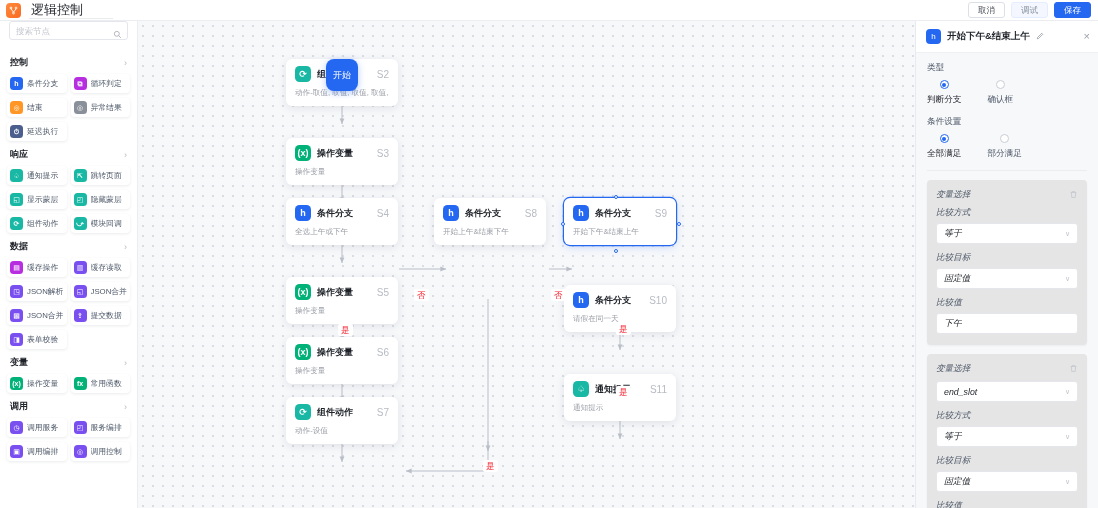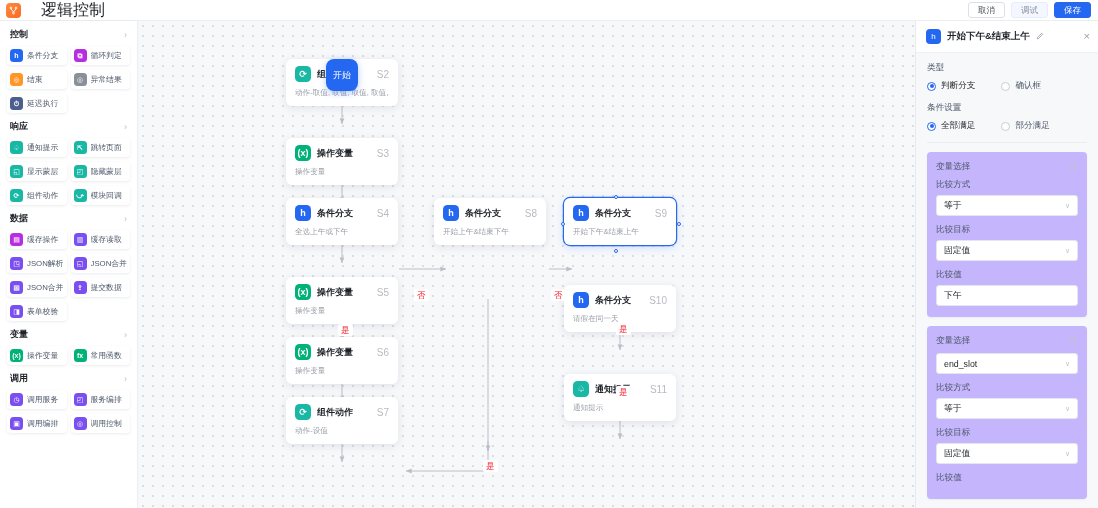--- a/index.html
+++ b/index.html
@@ -14,21 +14,21 @@
   .topbar {
     height: 21px; min-height: 21px; background: #ffffff; display: flex;
     align-items: center; border-bottom: 1px solid #ebedf0; position: relative; z-index: 30;
   }
   .logo-box {
     width: 15px; height: 15px; margin-left: 6px; border-radius: 4px;
     background: linear-gradient(135deg,#ff8a3d,#f96a21);
     display: flex; align-items: center; justify-content: center; color: #fff; font-size: 8px;
   }
   .doc-title {
-    margin-left: 18px; font-size: 16px; color: #1f2329; font-weight: 500;
+    margin-left: 8px; font-size: 13px; color: #1f2329; font-weight: 500;
     border-bottom: 1px solid #e8eaed; padding: 2px 30px 2px 2px; line-height: 1;
   }
   .topbar-actions { margin-left: auto; display: flex; align-items: center; gap: 6px; padding-right: 7px; }
   .btn {
     font-size: 8.5px; border-radius: 3px; padding: 3px 9px; cursor: pointer;
     line-height: 1; white-space: nowrap; border: 1px solid transparent;
   }
   .btn-default { background: #fff; border-color: #dcdfe6; color: #4a5058; }
   .btn-ghost { background: #f4f7ff; border-color: #e4ecff; color: #86909c; }
   .btn-primary { background: #2468f2; color: #fff; border-color: #2468f2; }
@@ -129,33 +129,34 @@
   .rp-head .rico {
     width: 15px; height: 15px; min-width: 15px; border-radius: 4px; background: #2468f2;
     color: #fff; font-size: 8px; display: flex; align-items: center; justify-content: center;
   }
   .rp-head .rtitle { font-size: 9.5px; color: #1f2329; font-weight: 600; }
   .rp-head .pen { font-size: 8.5px; color: #8a8f99; cursor: pointer; }
   .rp-head .x { margin-left: auto; font-size: 11px; color: #9ca0a8; cursor: pointer; line-height: 1; }
   .rp-body { flex: 1; overflow: hidden; padding: 9px 11px 10px 11px; }
   .flabel { font-size: 8.6px; color: #4e5969; margin-bottom: 6px; }
   .radio-row { display: flex; align-items: center; gap: 26px; margin-bottom: 10px; }
-  .radio { display: flex; align-items: center; gap: 5px; cursor: pointer; }
+  .radio { display: flex; align-items: center; gap: 5px; cursor: pointer; flex-direction: column; }
   .rdot {
     width: 9px; height: 9px; border-radius: 50%; border: 1px solid #c9cdd4; background: #fff;
     display: flex; align-items: center; justify-content: center;
   }
   .rdot.on { border-color: #2468f2; }
   .rdot.on::after { content: ""; width: 4px; height: 4px; border-radius: 50%; background: #2468f2; }
   .rtext { font-size: 8.6px; color: #1f2329; }
   .rtext.off { color: #4e5969; }
 
   .cond-card {
-    background: #c4b5fd; border-radius: 4px; padding: 9px 9px 11px 9px; margin-bottom: 9px;
+    background: #e5e5e5; border-radius: 4px; padding: 9px 9px 11px 9px; margin-bottom: 9px;
     box-shadow: 0 1px 2px rgba(20,30,60,0.05);
+    font-style: italic;
   }
   .cc-head { display: flex; align-items: center; margin-bottom: 6px; }
   .cc-head .flabel { margin-bottom: 0; }
   .cc-head .trash { margin-left: auto; color: #c0c4cc; font-size: 9px; cursor: pointer; }
   .fgroup { margin-bottom: 8px; }
   .fgroup:last-child { margin-bottom: 0; }
   .fgroup .flabel { margin-bottom: 4px; }
   .fctrl {
     height: 21px; border: 1px solid #e5e6eb; border-radius: 3px; background: #fff;
     display: flex; align-items: center; padding: 0 7px; font-size: 8.8px; color: #1f2329;
@@ -181,20 +182,31 @@
     <div class="topbar-actions">
       <div class="btn btn-default">取消</div>
       <div class="btn btn-ghost">调试</div>
       <div class="btn btn-primary">保存</div>
     </div>
   </div>
 
   <div class="body-row">
 
     <div class="sidebar">
+      <div class="sb-search-wrap">
+        <div class="sb-search">
+          <input type="text" placeholder="搜索节点" style="">
+          <span class="sicon">
+            <svg width="9" height="9" viewBox="0 0 16 16" fill="none" stroke="#a8abb2" stroke-width="1.5">
+              <circle cx="6.8" cy="6.8" r="4.4"></circle>
+                <path d="M10.2 10.2 L14 14"></path>
+            </svg>
+          </span>
+        </div>
+      </div>
       <div class="sb-scroll" id="palette-groups">
           <div class="grp-head">
             <span class="gt">控制</span>
             <span class="ga">›</span>
           </div>
           <div class="grid">
             <div class="node-chip">
               <span class="chip-ico" style="background: rgb(36, 104, 242);">h</span>
               <span class="chip-lbl">条件分支</span>
             </div>

